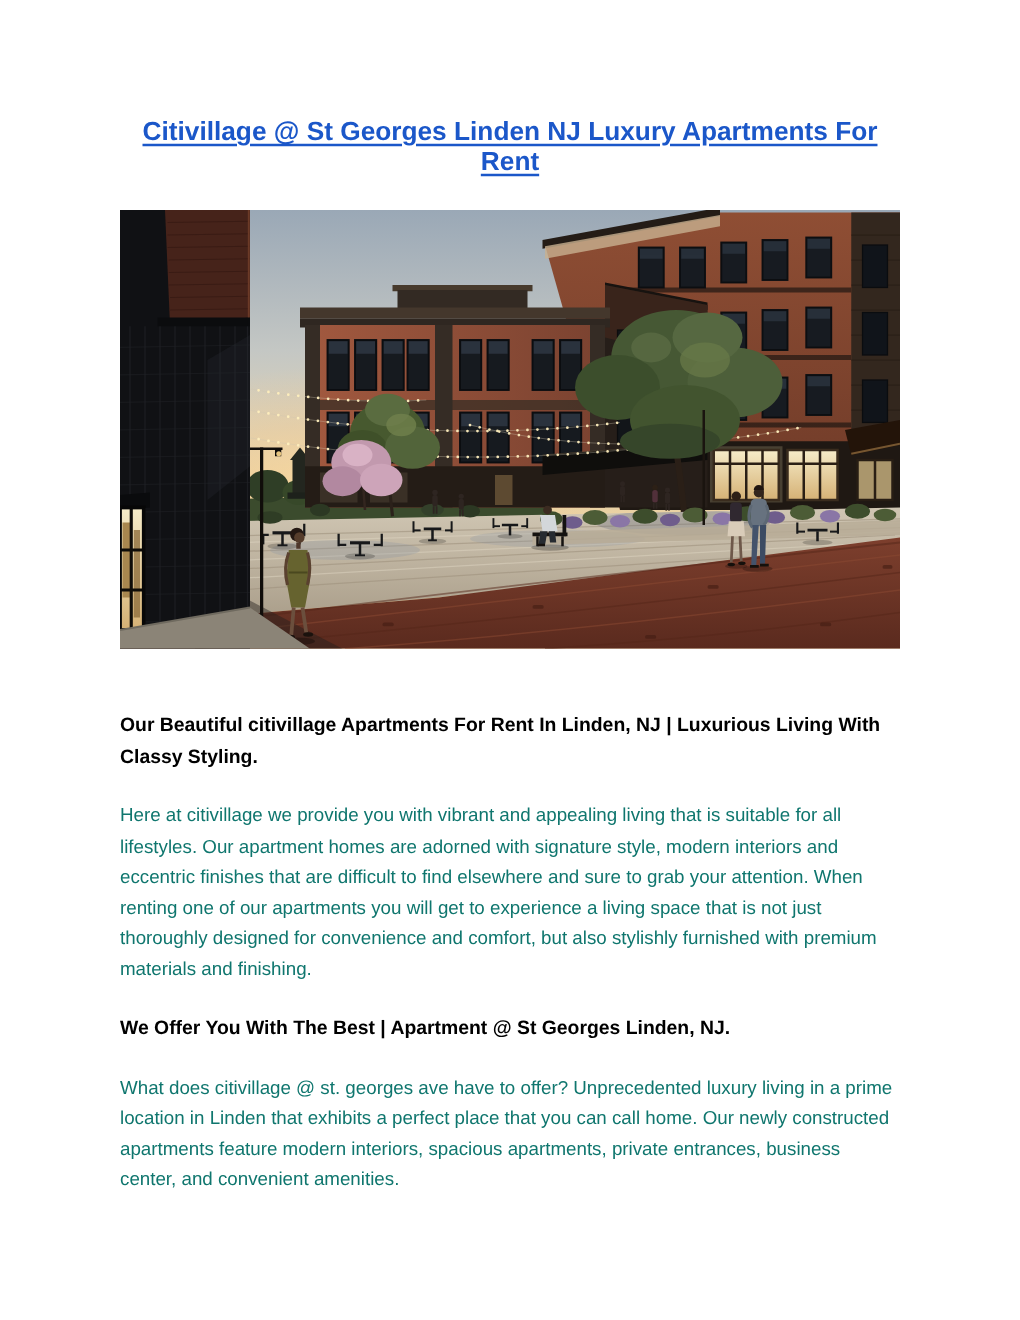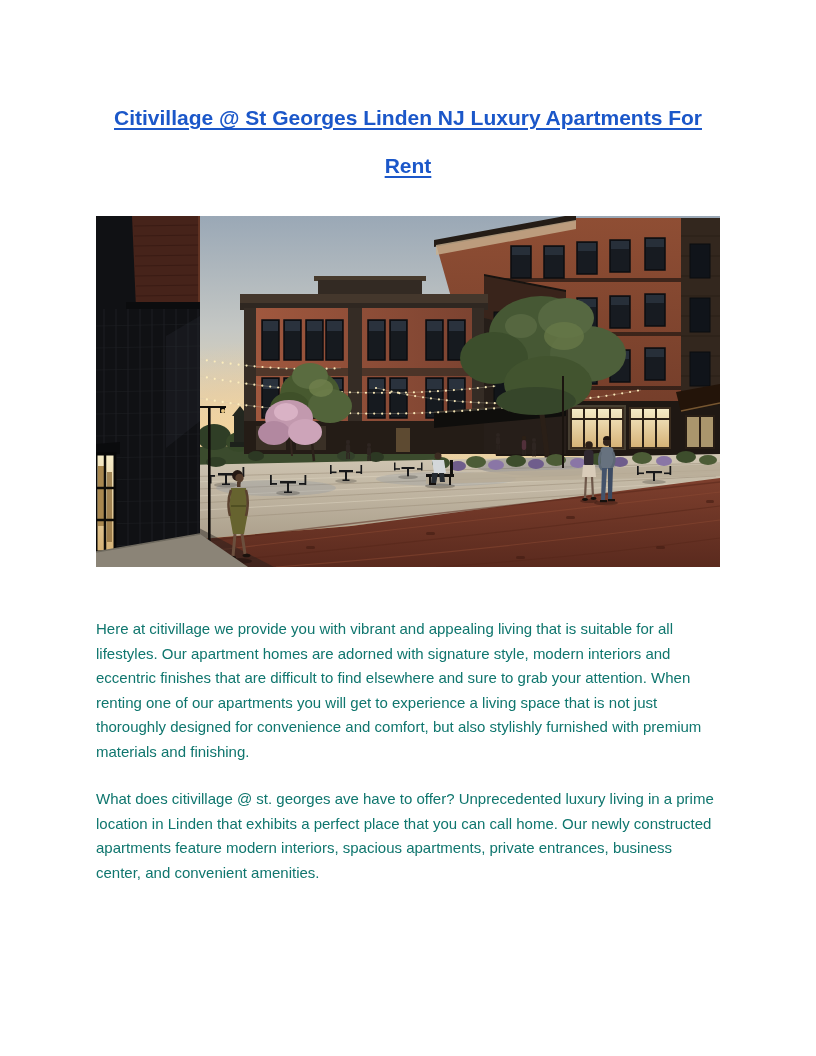--- a/index.html
+++ b/index.html
@@ -4,21 +4,21 @@
 <style>
   html,body { margin:0; padding:0; background:#ffffff; }
   body {
     width:816px; height:1056px; overflow:hidden;
     font-family:"Liberation Sans", sans-serif;
     color:#1a1a1a;
   }
   .page { width:816px; height:1056px; box-sizing:border-box; padding:94px 96px 0 96px; background:#fff; }
   h1.doc-title {
     margin:0 0 26px 0; text-align:center;
-    font-size:21px; line-height:48px; font-weight:bold;
+    font-size:21px; line-height:24px; font-weight:bold;
   }
   h1.doc-title a {
     color:#1b57c9; text-decoration:underline; text-decoration-thickness:2px; text-underline-offset:3px;
     cursor:pointer;
   }
   figure.hero { margin:0 0 50px 0; width:624px; height:351px; display:block; }
   figure.hero svg { display:block; }
   h2.sec-heading {
     font-size:15.5px; line-height:24.5px; font-weight:bold; color:#000;
     margin:0 0 23px 0;
@@ -536,20 +536,22 @@
           <line x1="0" y1="304" x2="19" y2="304" stroke="#0e0c08" stroke-width="2.5"></line>
           <rect x="0" y="238" width="19" height="98" fill="none" stroke="#070707" stroke-width="3"></rect>
         </g>
         <polygon points="0,336 104,318 152,351 0,351" fill="#8b8477"></polygon>
         <line x1="0" y1="336" x2="104" y2="318" stroke="#6f6a5f" stroke-width="1.5"></line>
       </g>
     </svg>
   </figure>
 
   <section>
+    <h2 class="sec-heading">Our Beautiful citivillage Apartments For Rent In Linden, NJ | Luxurious Living With Classy Styling.</h2>
     <p class="sec-body">Here at citivillage we provide you with vibrant and appealing living that is suitable for all lifestyles. Our apartment homes are adorned with signature style, modern interiors and eccentric finishes that are difficult to find elsewhere and sure to grab your attention. When renting one of our apartments you will get to experience a living space that is not just thoroughly designed for convenience and comfort, but also stylishly furnished with premium materials and finishing.</p>
   </section>
 
   <section>
+    <h2 class="sec-heading">We Offer You With The Best | Apartment @ St Georges Linden, NJ.</h2>
     <p class="sec-body">What does citivillage @ st. georges ave have to offer? Unprecedented luxury living in a prime location in Linden that exhibits a perfect place that you can call home. Our newly constructed apartments feature modern interiors, spacious apartments, private entrances, business center, and convenient amenities.</p>
   </section>
 
 </div>
 
 </body></html>

